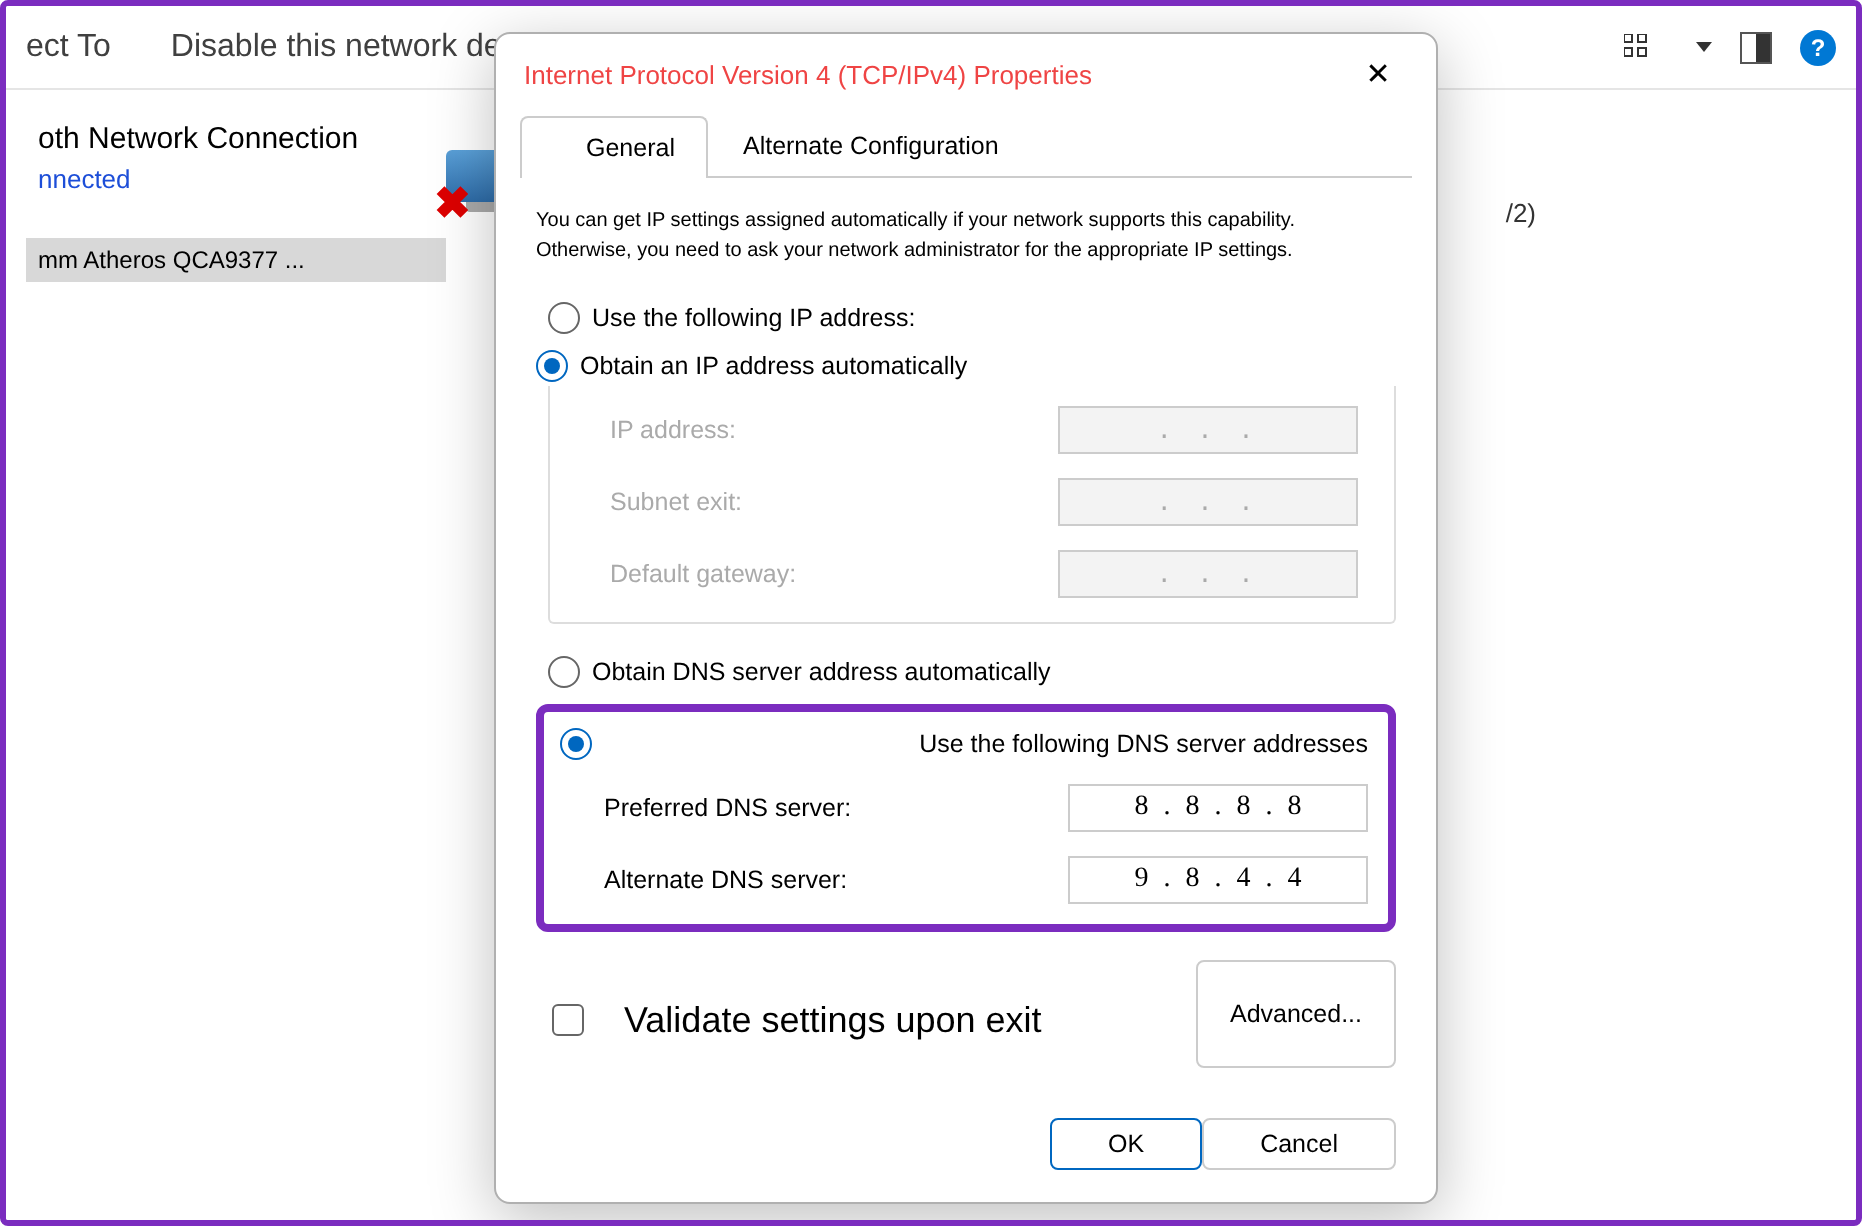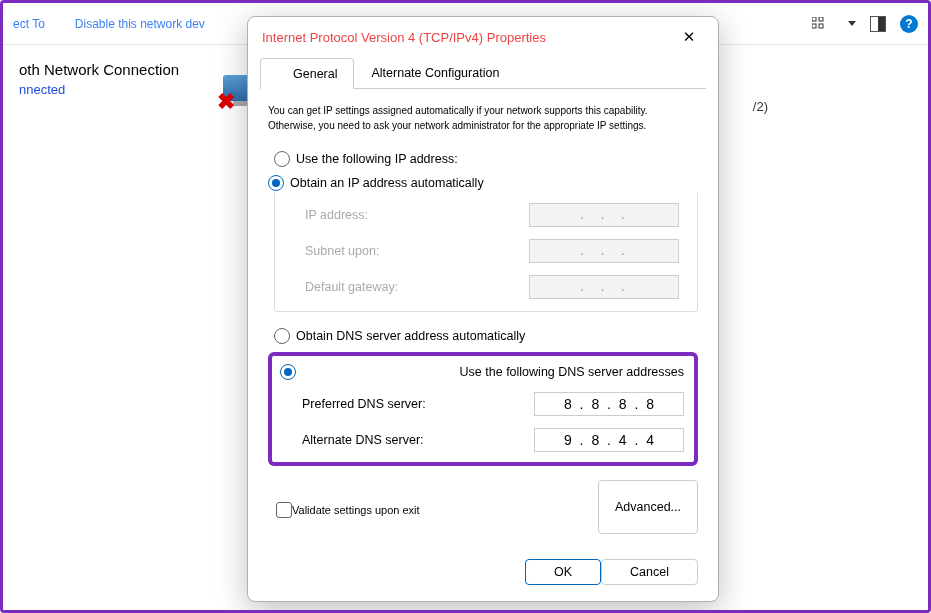--- a/index.html
+++ b/index.html
@@ -21,23 +21,23 @@
       background: #fff;
     }
     .bg-toolbar {
       height: 42px;
       display: flex;
       align-items: center;
       padding: 0 10px;
       border-bottom: 1px solid #e5e5e5;
     }
     .bg-toolbar-item {
-      color: #3b82f6;
+      color: #404040;
       margin-right: 30px;
-      font-size: 12px;
+      font-size: 16px;
       text-align: right;
     }
     .bg-toolbar-right {
       margin-left: auto;
       display: flex;
       align-items: center;
       gap: 14px;
     }
     .panel-icon { width: 16px; height: 16px; border: 1px solid #555; display: inline-block; position: relative; }
     .panel-icon::after { content:""; position:absolute; right:0; top:0; bottom:0; width:7px; background:#333; }
@@ -178,30 +178,30 @@
     .ip-input.disabled { background:#f3f3f3; color:#aaa; }
     .highlight-box {
       border: 4px solid #7b2cbf;
       border-radius: 6px;
       padding: 8px 10px 10px 8px;
       margin-bottom: 14px;
     }
     .highlight-box .radio-row { margin-bottom: 12px; justify-content: space-between; }
     .highlight-box .field-row { padding-left: 22px; }
     .highlight-box .ip-input {
-      font-family: Liberation Sans, sans-serif;
+      font-family: Liberation Serif, serif;
       font-size: 14px;
       letter-spacing: 0;
       word-spacing: 4px;
     }
     .validate-row {
       display: flex;
       align-items: center;
-      gap: 0;
-      font-size: 11px;
+      gap: 20px;
+      font-size: 18px;
       margin: 6px 0 0 8px;
     }
     .checkbox {
       width: 16px; height: 16px; border: 1.5px solid #666; border-radius: 3px;
     }
     .advanced-btn {
       margin-left: auto;
       padding: 19px 16px;
       border: 1px solid #ccc;
       border-radius: 4px;
@@ -249,20 +249,23 @@
         </svg>
       </span>
       <span class="dropdown-caret"></span>
       <span class="panel-icon"></span>
       <span class="help-icon">?</span>
     </div>
   </div>
   <div class="bg-content">
     <div class="bg-conn-title">oth Network Connection</div>
     <div class="bg-conn-sub">nnected</div>
+    <div class="bg-selected">
+      <span>mm Atheros QCA9377 ...</span>
+    </div>
   </div>
   <div class="bg-net-icon">
     <div class="monitor"></div>
     <div class="red-x">✖</div>
   </div>
   <div class="bg-split-text">/2)</div>
 </div>
 
 <div class="dialog">
   <div class="dialog-titlebar">
@@ -286,21 +289,21 @@
       <div class="radio-row">
         <span class="radio selected"></span>
         <span>Obtain an IP address automatically</span>
       </div>
       <div class="disabled-group">
         <div class="field-row">
           <span class="field-label disabled">IP address:</span>
           <div class="ip-input disabled">.   .   .</div>
         </div>
         <div class="field-row">
-          <span class="field-label disabled">Subnet upon:</span>
+          <span class="field-label disabled">Subnet exit:</span>
           <div class="ip-input disabled">.   .   .</div>
         </div>
         <div class="field-row">
           <span class="field-label disabled">Default gateway:</span>
           <div class="ip-input disabled">.   .   .</div>
         </div>
       </div>
 
       <div class="radio-row" style="margin-left:6px">
         <span class="radio"></span>

